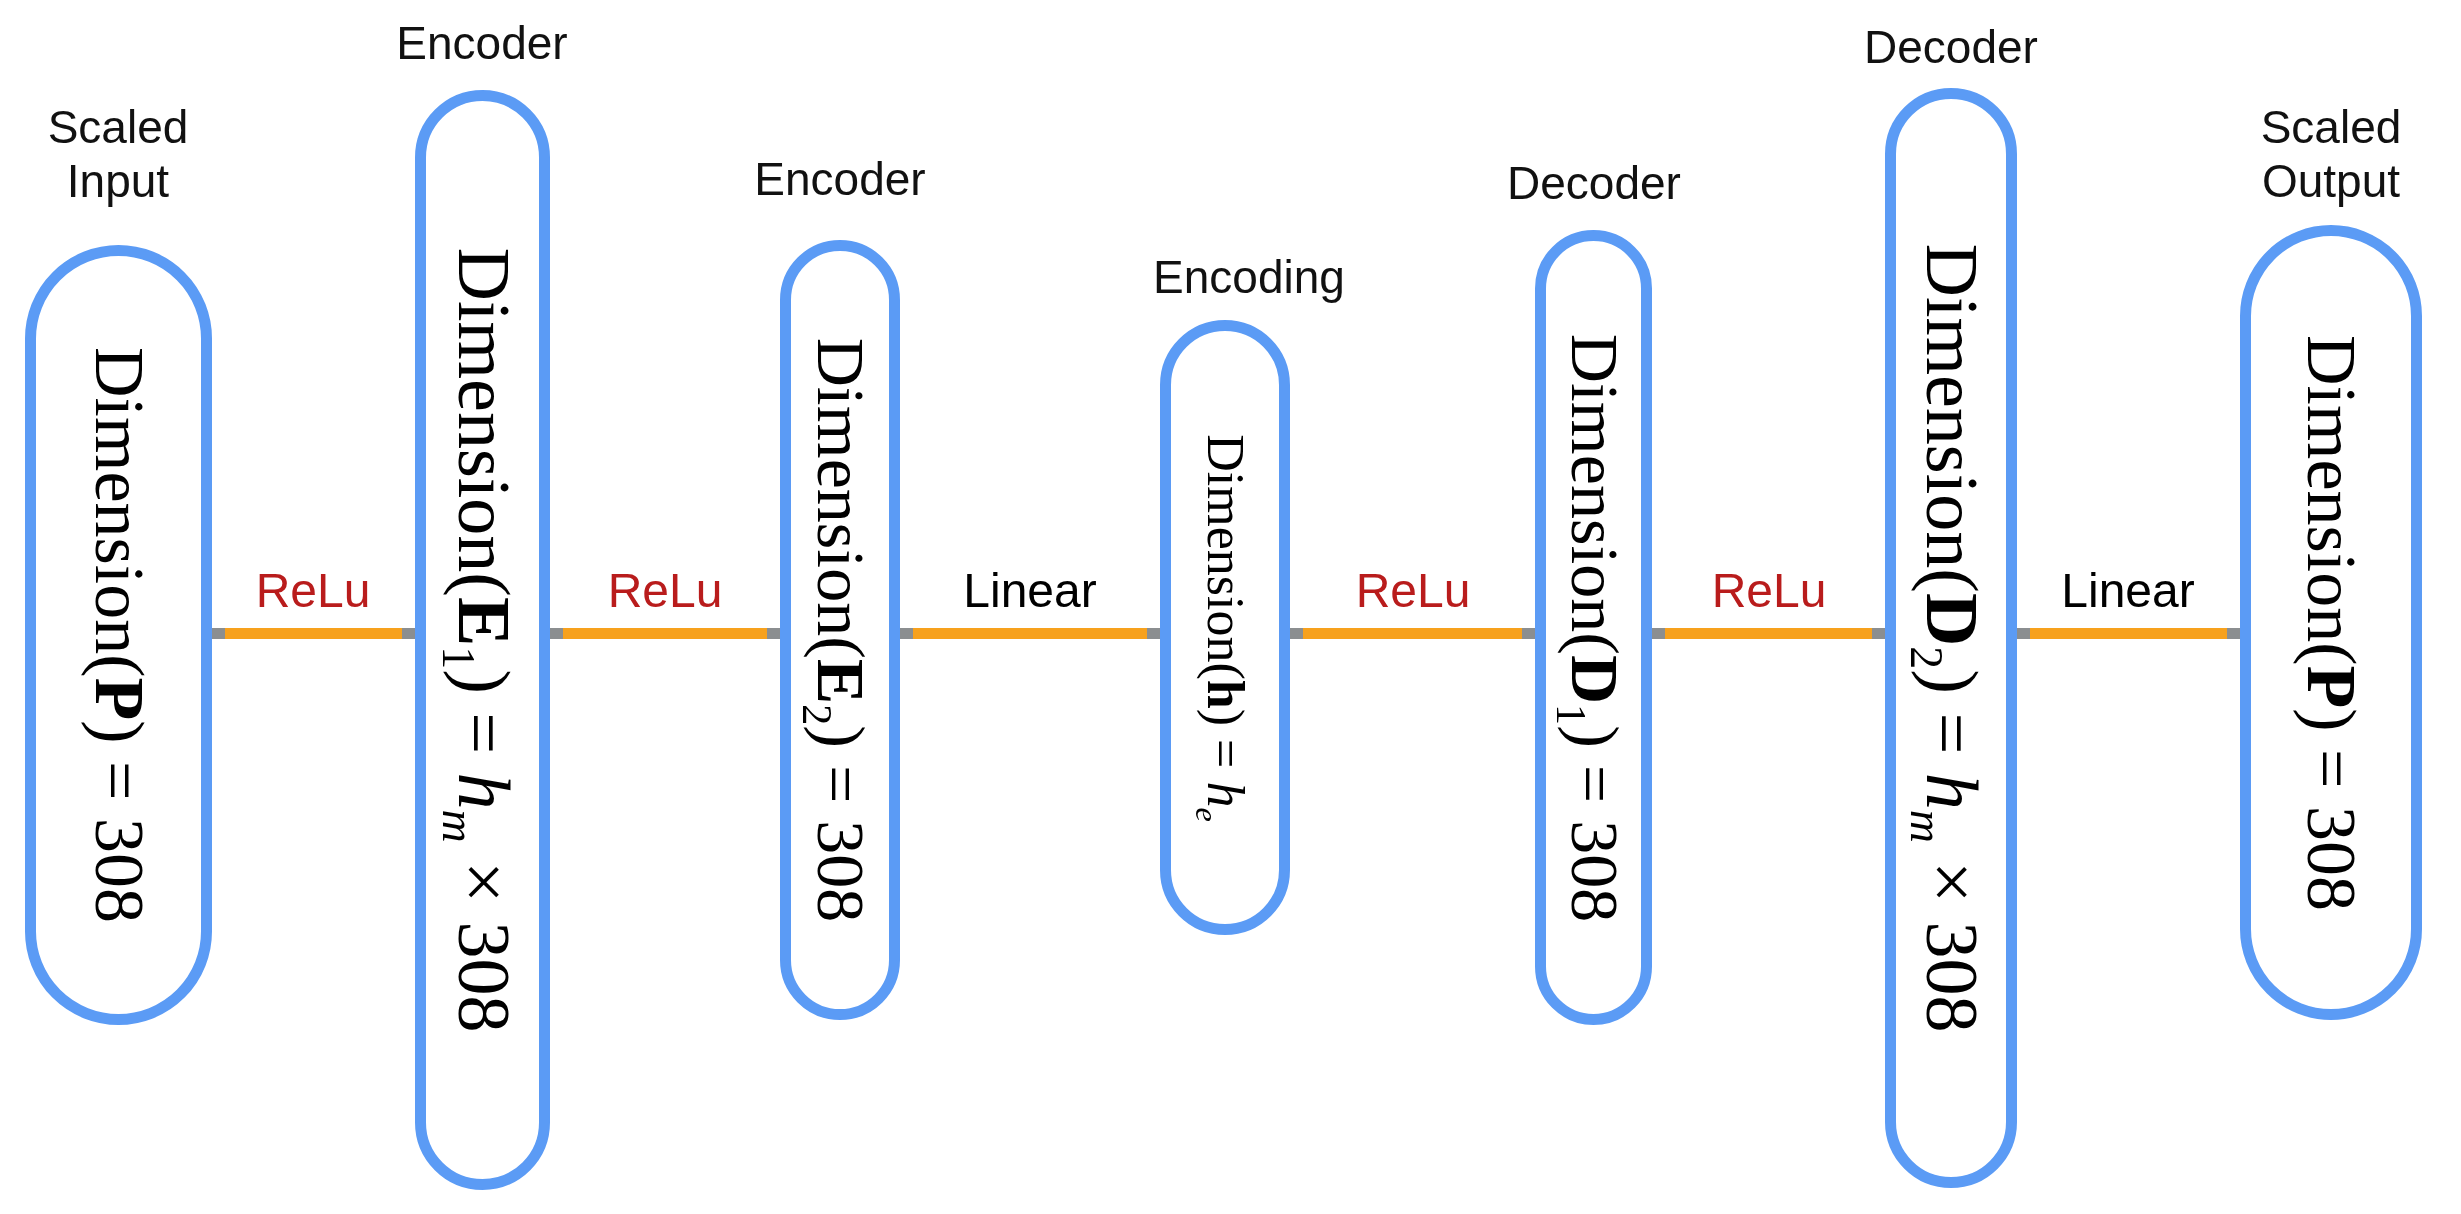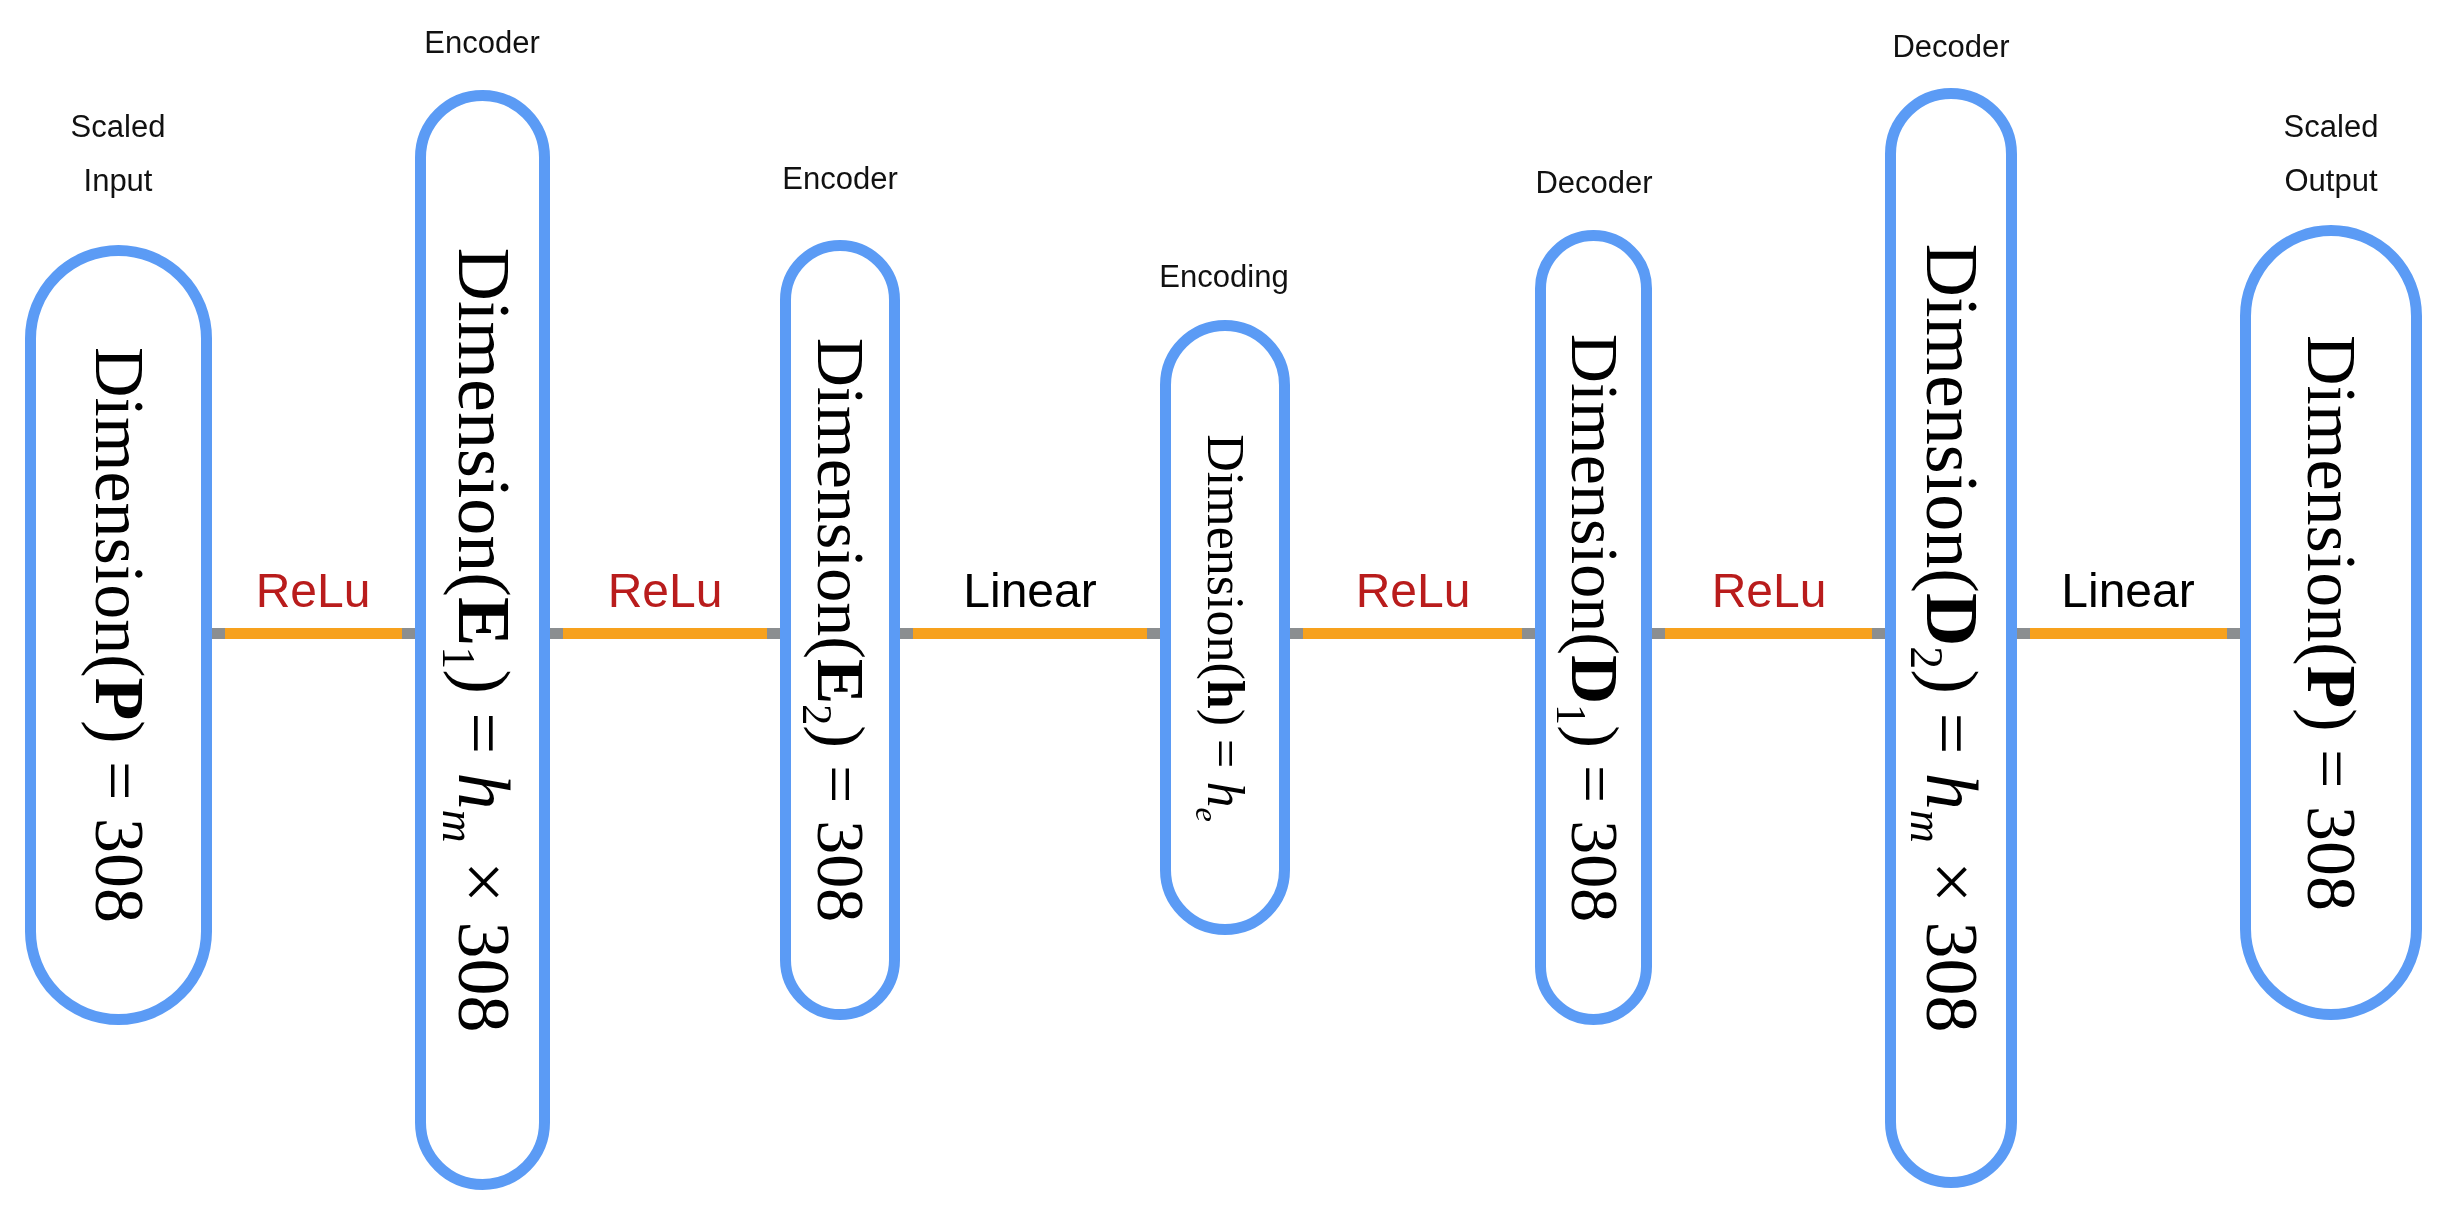--- a/index.html
+++ b/index.html
@@ -64,21 +64,21 @@
   .formula .bf { font-weight: bold; }
   .formula .it { font-style: italic; }
   .formula sub { font-size: 0.62em; line-height: 0; }
 
   
   .node-title {
     position: absolute;
     transform: translateX(-50%);
     text-align: center;
     white-space: pre-line;
-    font-size: 31px;
+    font-size: 46px;
     line-height: 54px;
     color: #111111;
     font-family: "Liberation Sans", sans-serif;
   }
 </style>
 </head>
 <body>
 
 <div class="canvas">
 
@@ -105,21 +105,21 @@
     <span class="relu">ReLu</span>
   </div>
   <div class="conn-label-wrap" style="left:2128px;">
     <span class="linear">Linear</span>
   </div>
 
   <div class="node-title" style="left:118px;top:100px;">Scaled
 Input</div>
   <div class="node-title" style="left:482px;top:16px;">Encoder</div>
   <div class="node-title" style="left:840px;top:152px;">Encoder</div>
-  <div class="node-title" style="left:1224px;top:250px;text-align:center;">Encoding</div>
+  <div class="node-title" style="left:1249px;top:250px;text-align:center;">Encoding</div>
   <div class="node-title" style="left:1594px;top:156px;">Decoder</div>
   <div class="node-title" style="left:1951px;top:20px;">Decoder</div>
   <div class="node-title" style="left:2331px;top:100px;">Scaled
 Output</div>
 
   <div class="pill" style="left:25px;top:245px;width:187px;height:780px;">
     <span class="formula" style="font-size:70px;"><span>Dimension(</span><span class="bf">P</span><span>) = 308</span></span>
   </div>
   <div class="pill" style="left:415px;top:90px;width:135px;height:1100px;">
     <span class="formula" style="font-size:74px;"><span>Dimension(</span><span class="bf">E</span><sub>1</sub><span>) = </span><span class="it">h</span><sub class="it">m</sub><span> × 308</span></span>

